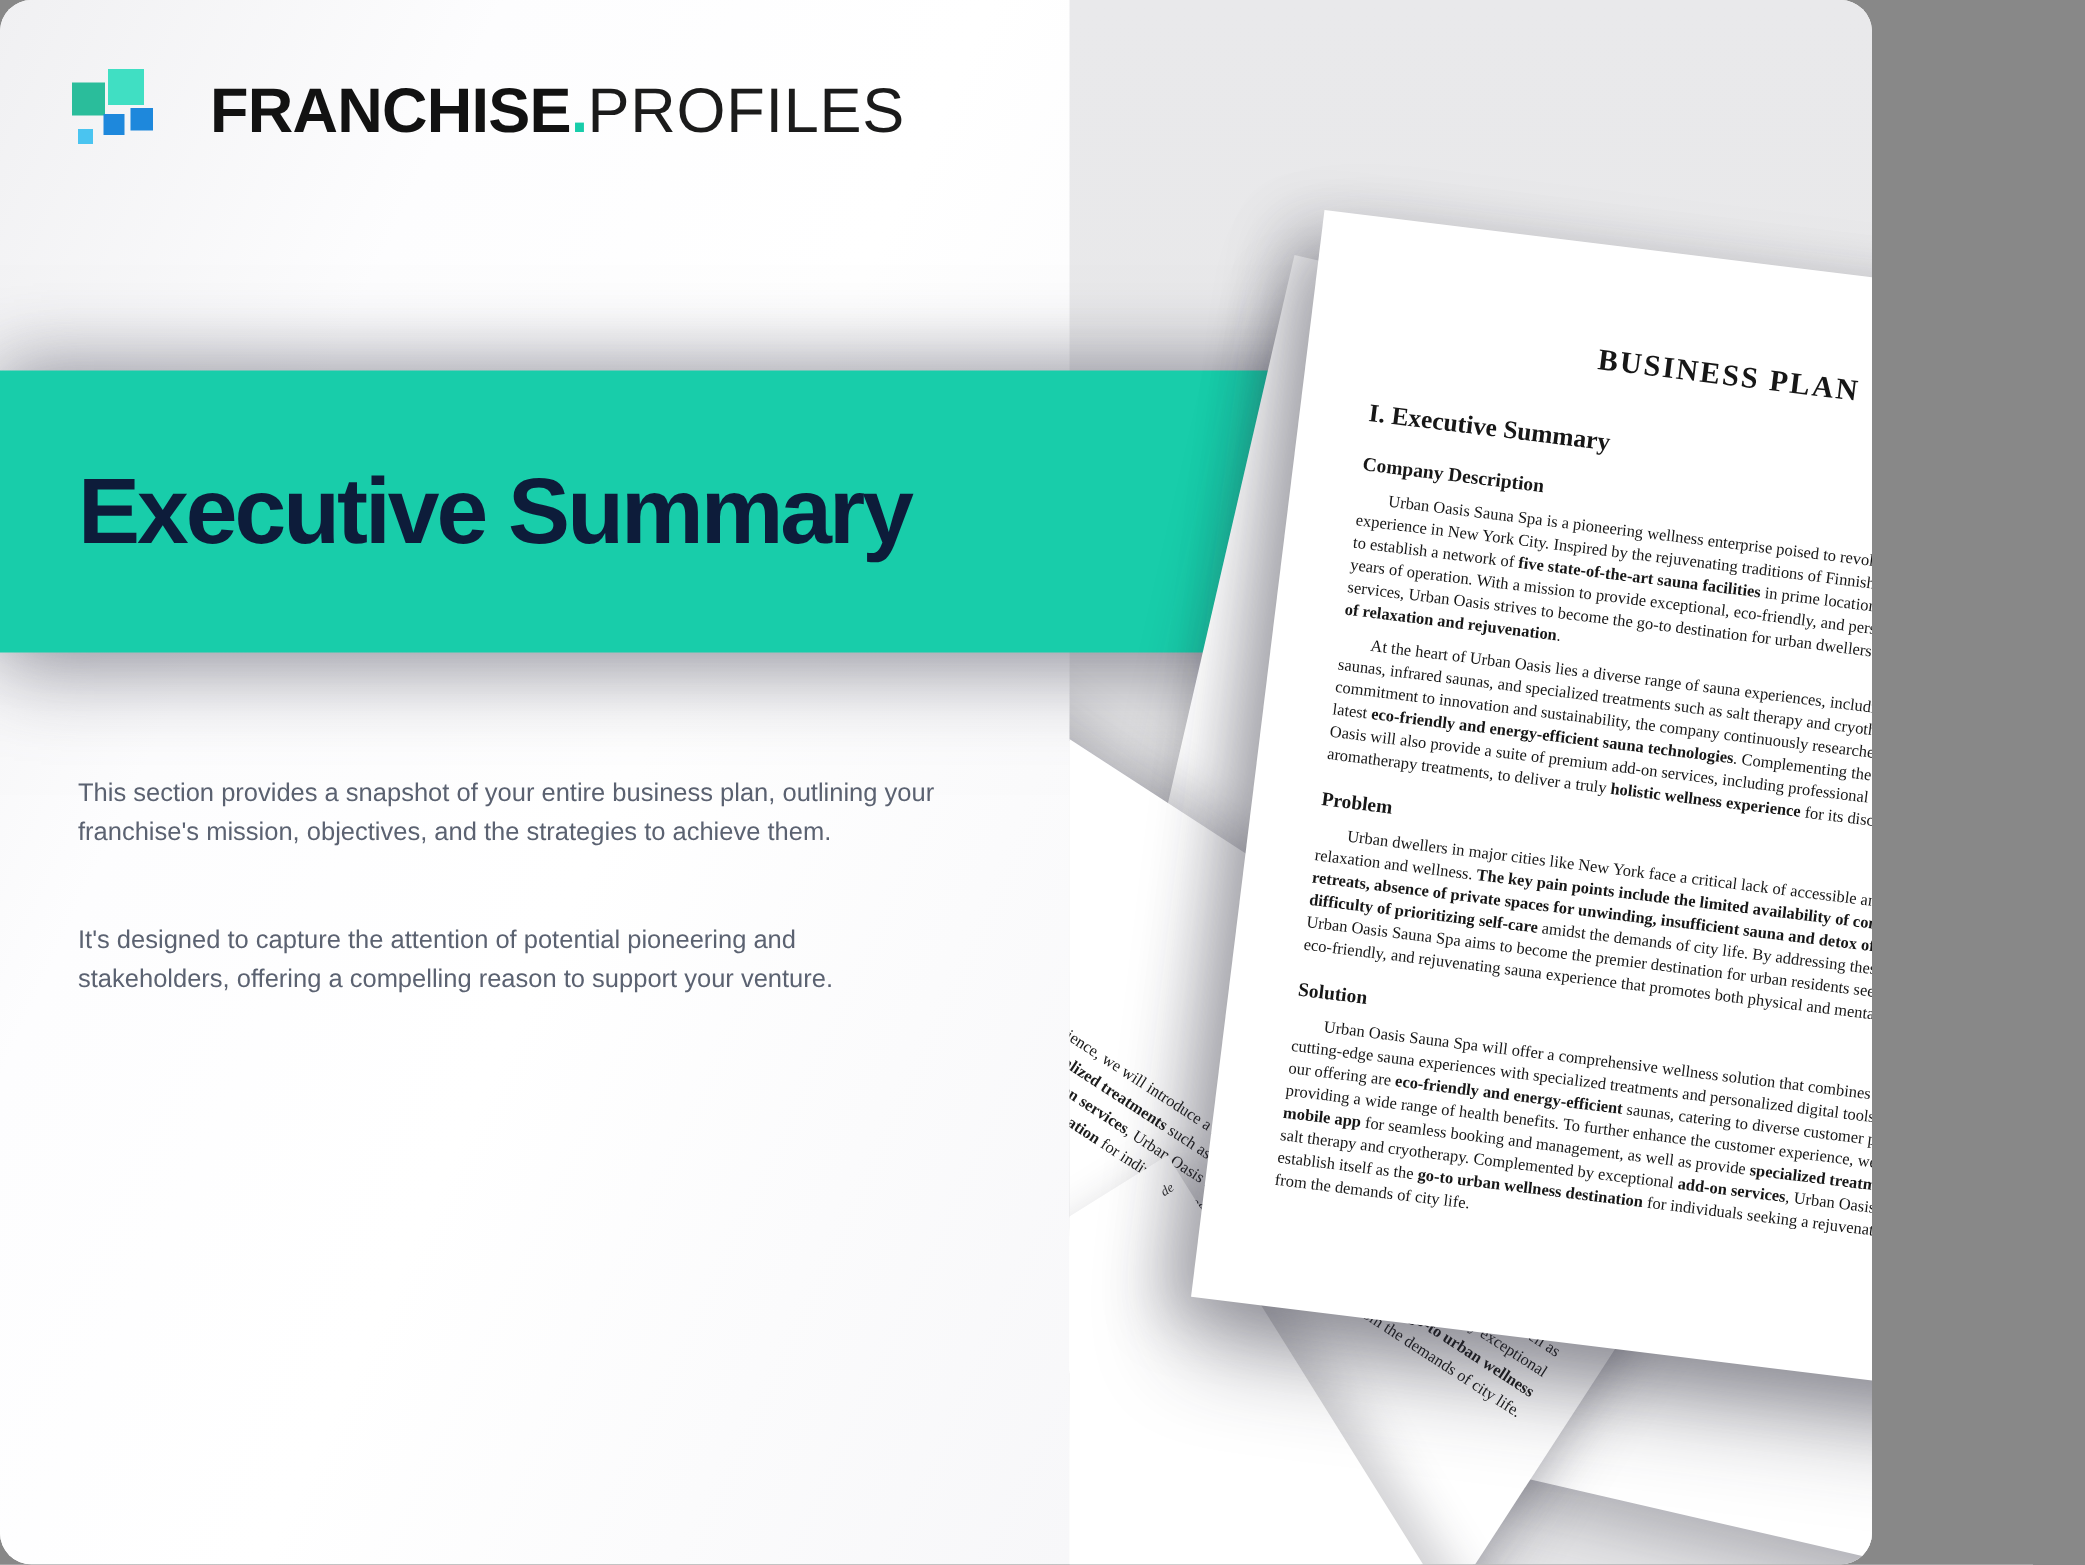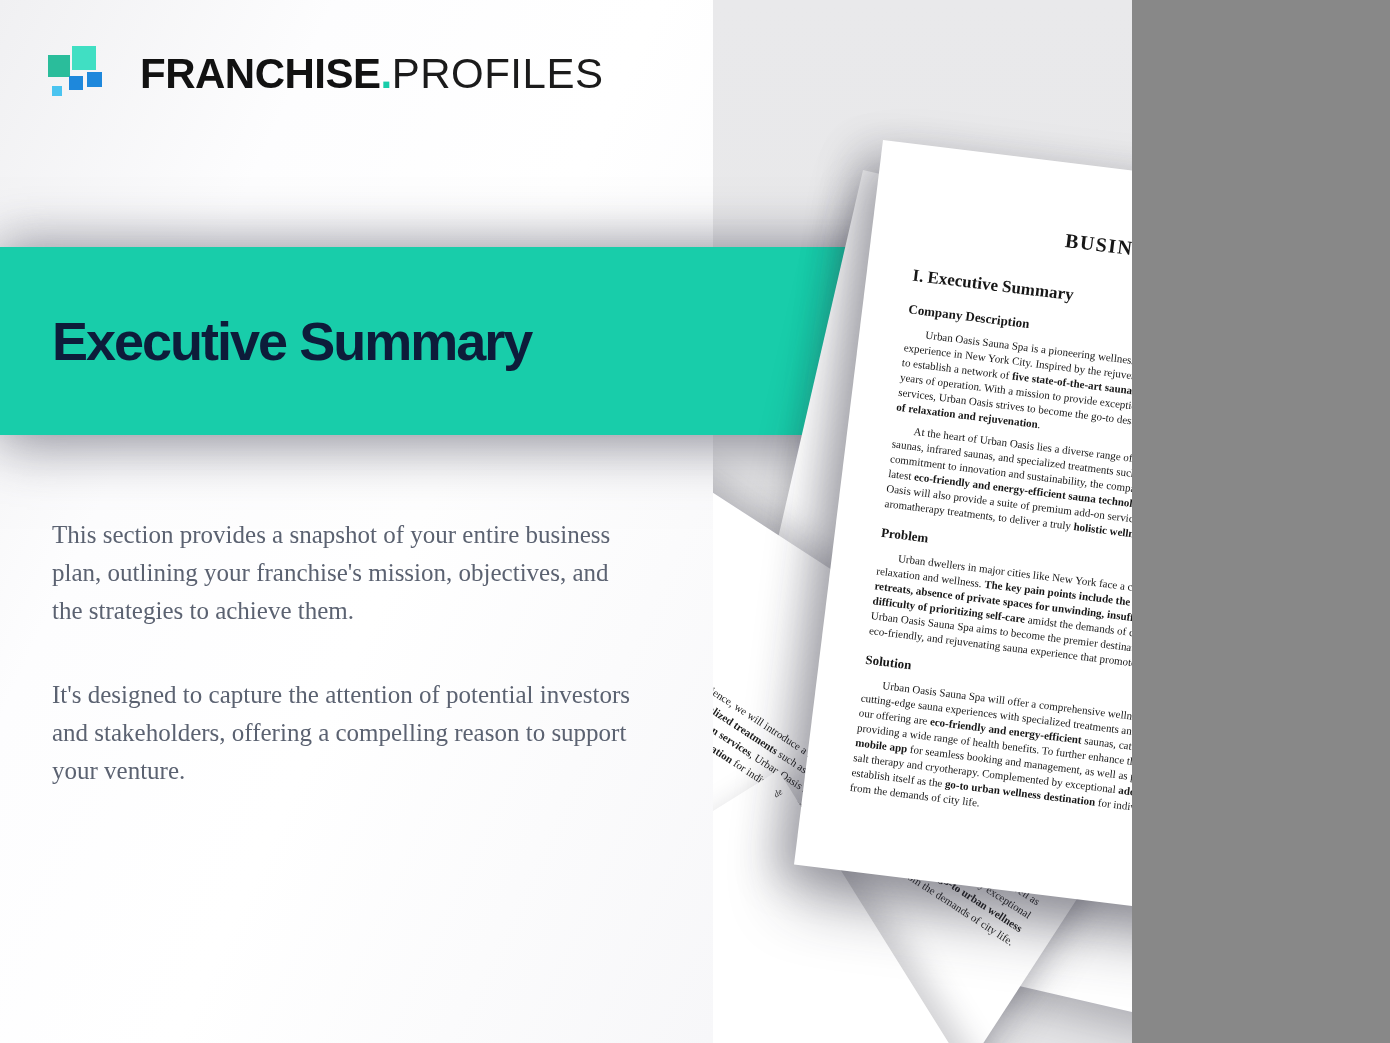--- a/index.html
+++ b/index.html
@@ -4,22 +4,22 @@
 <style>
   :root{
     --accent-teal:#18CDAA; --heading-navy:#0D1C3A; --body-gray:#5B6271;
     --panel-gray:#E8E8E9; --paper-white:#FFFFFF;
     --logo-teal-dark:#2ABD9B; --logo-teal-light:#40DFC3; --logo-blue:#1E88DC;
     --logo-blue-light:#4AC4F0; --logo-text-black:#121212;
   }
   *{margin:0;padding:0;box-sizing:border-box;}
   html,body{background:#888;}
   .stage{
-    position:relative;width:1132px;height:1043px;overflow:hidden;
-    font-family:"Liberation Sans",sans-serif;background:#fff;
+    position:relative;width:1248px;height:1043px;overflow:hidden;
+    font-family:"Liberation Sans",sans-serif;background:#fff;border-radius:21px;
   }
   
   .left-panel{
     position:absolute;left:0;top:0;width:713px;height:100%;
     background:linear-gradient(115deg,#f0f0f2 0%,#fdfdfe 28%,#ffffff 55%,#f7f7f9 100%);
   }
   
   .right-panel{
     position:absolute;left:713px;top:0;width:677px;height:100%;
     background:linear-gradient(180deg,#e9e9eb 0%,#e8e8e9 45%,#e6e6e8 100%);
@@ -37,26 +37,26 @@
   .logo-text .bold{font-weight:700;}
   .logo-text .dot{font-weight:700;color:var(--accent-teal);}
   .logo-text .light{font-weight:400;letter-spacing:0.5px;color:#1b1b1b;}
   
   .banner{
     position:absolute;left:0;top:247px;width:908px;height:188px;z-index:3;
     background:var(--accent-teal);display:flex;align-items:center;
     box-shadow:0 12px 55px rgba(88,88,104,.55), 0 -10px 45px rgba(88,88,104,.32);
   }
   .banner h1{
-    padding-left:52px;font-size:54px;font-weight:700;letter-spacing:-2px;
+    padding-left:52px;font-size:62px;font-weight:700;letter-spacing:-2px;
     color:var(--heading-navy);
   }
   
   .intro{position:absolute;left:52px;top:516px;width:580px;}
-  .intro p{font-size:25px;line-height:38px;color:var(--body-gray);margin:0 0 46px;font-family:Liberation Serif, serif;}
+  .intro p{font-size:17px;line-height:26px;color:var(--body-gray);margin:0 0 46px;}
   
   .sheets{position:absolute;left:713px;top:0;width:677px;height:1043px;overflow:hidden;z-index:5;}
   .sheet{position:absolute;background:var(--paper-white);transform-origin:top left;}
   .sheet-under-plain{
     left:150px;top:170px;width:620px;height:760px;transform:rotate(13deg);z-index:1;
     box-shadow:0 18px 40px rgba(40,40,55,.28);
   }
   .sheet-under-text{
     left:-112px;top:420px;width:660px;height:620px;transform:rotate(33deg);z-index:2;
     padding:158px 30px 0 0;text-align:right;
@@ -104,21 +104,21 @@
     </div>
     <div class="logo-text"><span class="bold">FRANCHISE</span><span class="dot">.</span><span class="light">PROFILES</span></div>
   </div>
 
   <div class="banner">
     <h1>Executive Summary</h1>
   </div>
 
   <div class="intro">
     <p>This section provides a snapshot of your entire business plan, outlining your franchise's mission, objectives, and the strategies to achieve them.</p>
-    <p>It's designed to capture the attention of potential investors and stakeholders, offering a compelling reason to support your venture.</p>
+    <p>It's designed to capture the attention of potential pioneering and stakeholders, offering a compelling reason to support your venture.</p>
   </div>
 
   <div class="sheets">
 
     <div class="sheet sheet-under-plain"></div>
 
     <div class="sheet sheet-under-text">
       <div>
           <div><span>experience, we will introduce a </span><b>mobile app</b><span> for seamless booking and management, as well as</span></div>
           <div><b>specialized treatments</b><span> such as salt therapy and cryotherapy. Complemented by exceptional</span></div>

